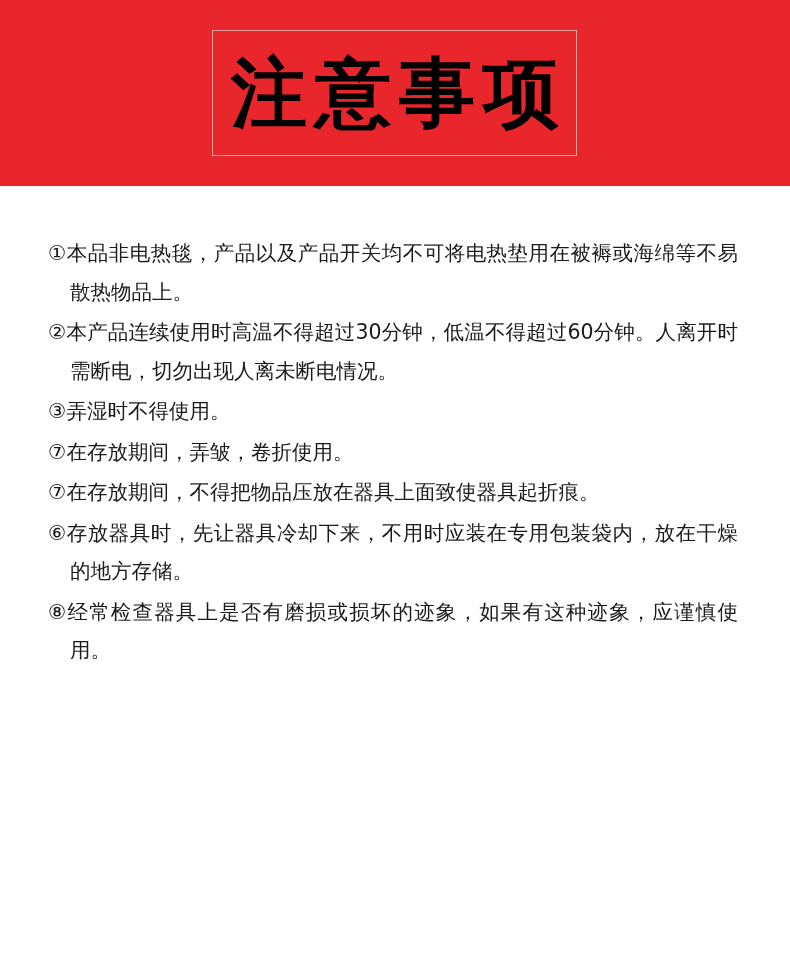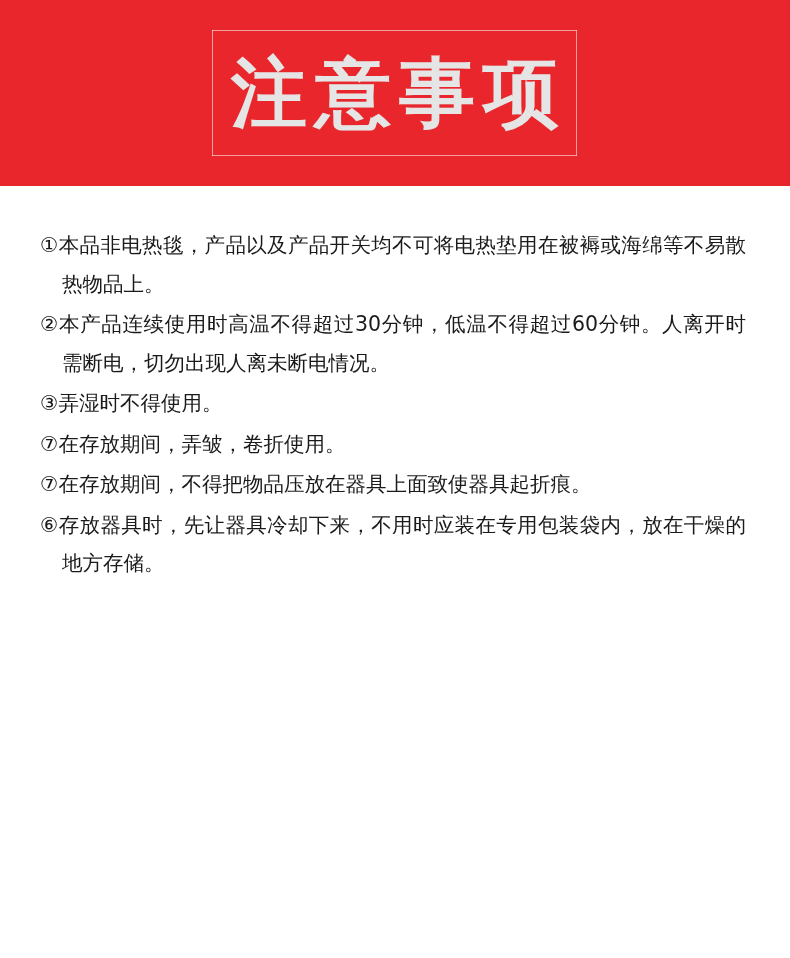--- a/index.html
+++ b/index.html
@@ -46,38 +46,38 @@
 
   .banner-title {
     position: absolute;
     left: 0;
     top: 0;
     width: 790px;
     height: 186px;
     display: flex;
     align-items: center;
     justify-content: center;
-    color: #e5e5e5;
+    color: #000000;
     font-family: "DejaVu Sans", sans-serif;
     font-size: 76px;
     font-weight: bold;
     letter-spacing: 8px;
     text-indent: 8px;
     line-height: 1;
     white-space: nowrap;
   }
 
   
   .content {
     padding: 40px 44px 0 40px;
     box-sizing: border-box;
   }
   .notice-list {
     list-style: none;
-    margin: 0;
+    margin: 8px;
     padding: 0;
   }
   .notice-item {
     display: block;
     color: #1a1a1a;
     font-family: "DejaVu Sans", sans-serif;
     font-size: 20.5px;
     line-height: 1.88;
     text-align: justify;
     text-justify: inter-ideograph;
@@ -103,16 +103,17 @@
   </div>
 
   <div class="content">
     <ul class="notice-list">
       <li class="notice-item">①本品非电热毯，产品以及产品开关均不可将电热垫用在被褥或海绵等不易散热物品上。</li>
       <li class="notice-item">②本产品连续使用时高温不得超过30分钟，低温不得超过60分钟。人离开时需断电，切勿出现人离未断电情况。</li>
       <li class="notice-item">③弄湿时不得使用。</li>
       <li class="notice-item">⑦在存放期间，弄皱，卷折使用。</li>
       <li class="notice-item">⑦在存放期间，不得把物品压放在器具上面致使器具起折痕。</li>
       <li class="notice-item">⑥存放器具时，先让器具冷却下来，不用时应装在专用包装袋内，放在干燥的地方存储。</li>
+      <li class="notice-item">⑧经常检查器具上是否有磨损或损坏的迹象，如果有这种迹象，应谨慎使用。</li>
     </ul>
   </div>
 
 </div>
 
 </body></html>

